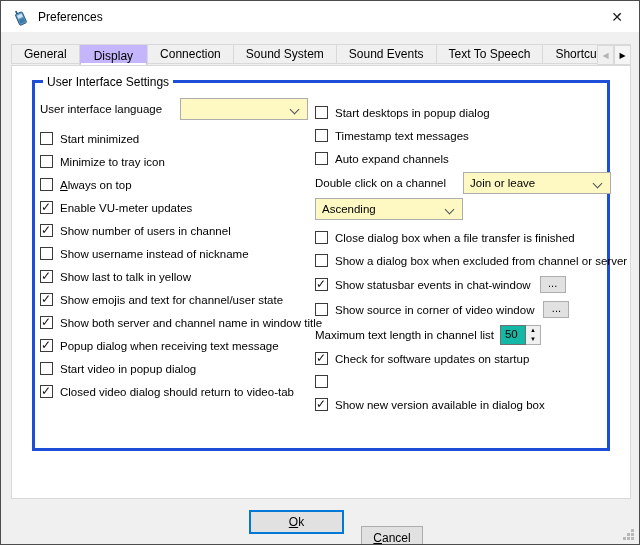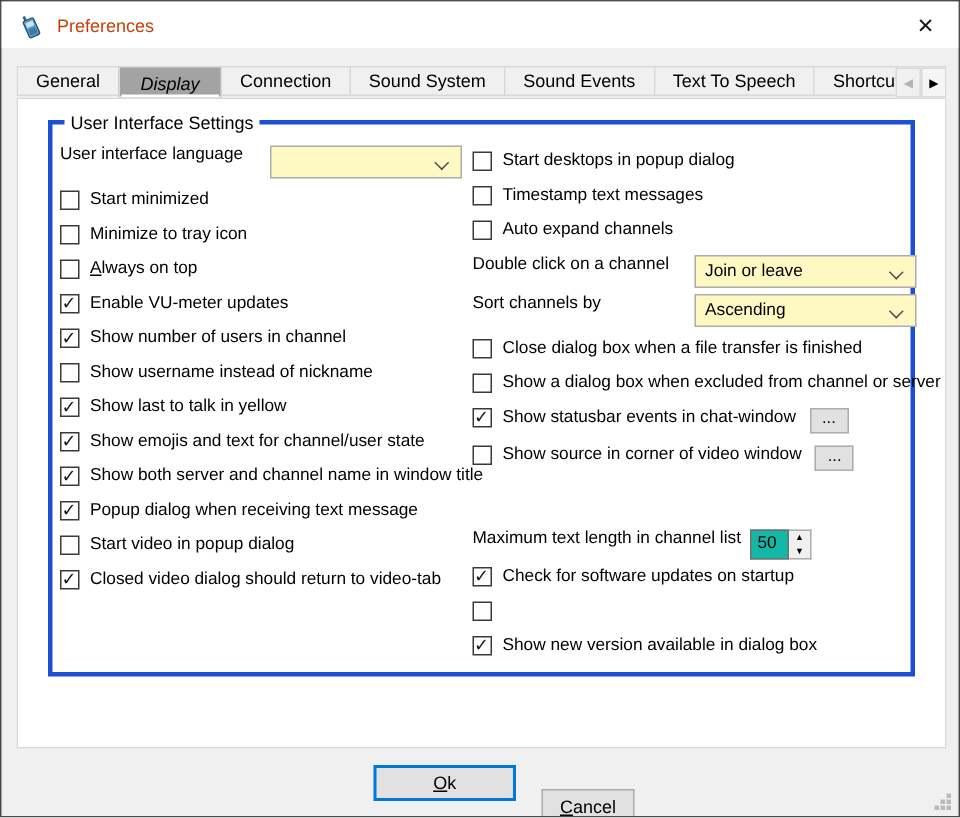--- a/index.html
+++ b/index.html
@@ -6,46 +6,46 @@
   * { box-sizing:border-box; }
   .window {
     position:relative; width:640px; height:545px;
     background:#f0f0f0; border:1px solid #4c4c4c;
     font-family:"Liberation Sans", sans-serif; font-size:12px; color:#000;
     overflow:hidden;
   }
   
   .titlebar { position:relative; height:31px; background:#ffffff; display:flex; align-items:center; padding-left:11px; }
   .app-icon { width:18px; height:18px; margin-right:8px; display:inline-block; }
-  .title-text { font-size:12px; color:#c2410c; }
+  .title-text { font-size:12px; color:#000000; }
   .close-btn { position:absolute; right:13px; top:7px; width:18px; height:18px;
     display:flex; align-items:center; justify-content:center;
     font-size:14px; color:#1b1b1b; cursor:default; }
   
   .tabbar { position:absolute; top:43px; left:10px; width:620px; height:21px;
     display:flex; align-items:flex-start; z-index:3; overflow:hidden; }
   .tab { height:20px; line-height:19px; padding:0 12px; background:#f0f0f0;
     border:1px solid #d9d9d9; margin-right:-1px; white-space:nowrap; cursor:default; }
-  .tab.active { position:relative; height:21px; line-height:20px; background:#a3a3a3; z-index:4; padding:1px 14px;font-style:italic; }
+  .tab.active { position:relative; height:21px; line-height:20px; background:#c4b5fd; z-index:4; padding:1px 14px; }
   .tab.active::after { content:''; position:absolute; left:1px; right:1px; bottom:-1px; height:2px; background:#fff; }
   .tab-scroll { position:absolute; right:0; bottom:0; height:20px; display:flex; z-index:6; }
   .tab-arrow { width:17px; height:20px; border:1px solid #d9d9d9; background:#f0f0f0;
     display:flex; align-items:center; justify-content:center; font-size:8px; }
   .tab-arrow.disabled { color:#b4b4b4; }
   .tab-arrow.enabled { color:#000; background:#f5f5f5; }
   
   .pane { position:absolute; top:64px; left:10px; width:620px; height:434px;
     background:#ffffff; border:1px solid #d9d9d9; z-index:2; }
   .groupbox { position:absolute; top:14px; left:20px; width:578px; height:371px;
     border:3px solid #1d4ed8; }
   .legend { position:absolute; top:-8px; left:8px; background:#fff; padding:0 4px; font-size:12px; }
   .col { position:absolute; }
   .col-left  { left:5px;  top:14px; width:272px; }
   .col-right { left:280px; top:18px; width:296px; }
-  .row { display:flex; }
+  .row { display:flex; align-items:center; }
   .lang-row { height:24px; margin-bottom:6px; }
   .lang-row .lbl { width:140px; font-size:11.5px; }
   .cb-row { height:23px; white-space:nowrap; }
   .cb { width:13px; height:13px; border:1px solid #3a3a3a; background:#fff;
     margin-right:7px; flex:0 0 13px; position:relative; }
   .cb.checked::after { content:'✓'; position:absolute; left:0px; top:-1px;
     font-size:12px; line-height:13px; color:#151515; }
   .cb-label { font-size:11.5px; display:inline-block; }
   .mn::first-letter { text-decoration:underline; }
   
@@ -56,21 +56,21 @@
   .combo-lang { width:128px; }
   .combo-row { height:26px; }
   .combo-row .lbl { width:148px; font-size:11.5px; white-space:nowrap; }
   .combo-right { width:148px; }
   .gap4 { height:4px; }
   
   .btn-row { height:25px; }
   .dots-btn { margin-left:9px; width:26px; height:17px; background:#e1e1e1; border:1px solid #adadad;
     font-size:11px; line-height:12px; text-align:center; padding-top:0; cursor:default; }
   
-  .spin-row { height:25px;margin-top:31px; }
+  .spin-row { height:25px; }
   .spin-row .lbl { font-size:11.5px; white-space:nowrap; margin-right:6px; }
   .spinbox { display:flex; height:20px; }
   .spin-value { width:26px; height:20px; background:#14b8a6; border:1px solid #707070;
     padding:2px 0 0 4px; font-size:11.5px; }
   .spin-btns { width:15px; height:20px; border:1px solid #adadad; border-left:none;
     display:flex; flex-direction:column; background:#f0f0f0; }
   .spin-btn { flex:1; display:flex; align-items:center; justify-content:center;
     font-size:6px; color:#000; cursor:default; }
   
   .btn { position:absolute; top:509px; height:24px; background:#e1e1e1;
@@ -198,21 +198,20 @@
           <span class="cb-label">Auto expand channels</span>
         </div>
 
         <div class="row combo-row">
           <span class="lbl">Double click on a channel</span>
           <div class="combo combo-right">
             <span class="ctext">Join or leave</span>
           </div>
         </div>
         <div class="row combo-row">
-          <span class="lbl">Sort channels by</span>
           <div class="combo combo-right">
             <span class="ctext">Ascending</span>
           </div>
         </div>
 
         <div class="gap4"></div>
 
         <div class="row cb-row">
           <span class="cb"></span>
           <span class="cb-label">Close dialog box when a file transfer is finished</span>

